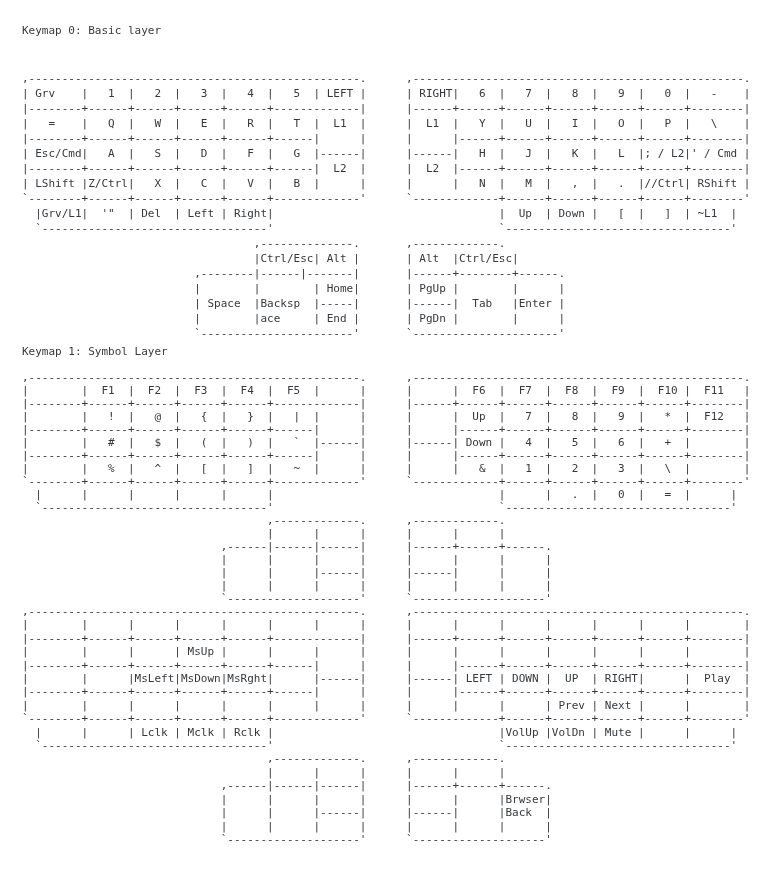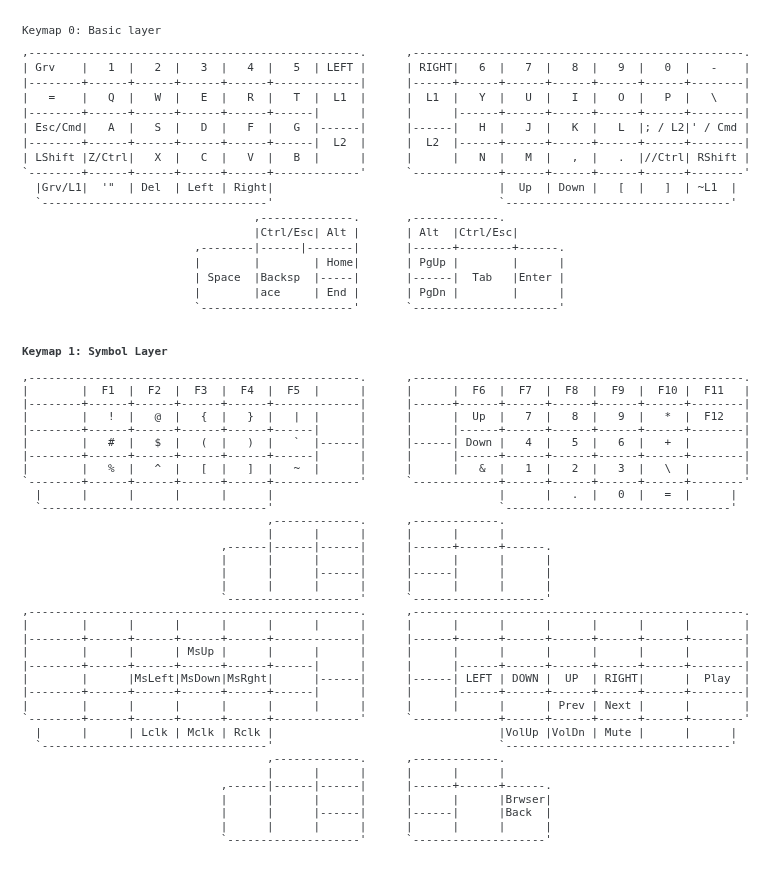--- a/index.html
+++ b/index.html
@@ -27,23 +27,23 @@
     font-size: inherit;
   }
   .km-art {
     margin: 0;
     padding: 0;
     font-family: inherit;
     font-size: inherit;
     white-space: pre;
   }
   #km0 { top: 23px;  line-height: 15px; }
-  #km0 .km-title { margin-bottom: 7px; }
+  #km0 .km-title { margin-bottom: 33px; }
   #km1 { top: 345px; line-height: 13px; }
-  #km1 .km-title { margin-bottom: 13px; font-weight: bold; }
+  #km1 .km-title { margin-bottom: 13px; }
   #km2 { top: 605px; line-height: 13.4px; }
   #km2 .km-title { margin-bottom: 13.4px; }
 </style>
 </head>
 <body>
 
 <div id="stage">
 
   <section class="km" id="km0">
     <div class="km-title">Keymap 0: Basic layer</div>

